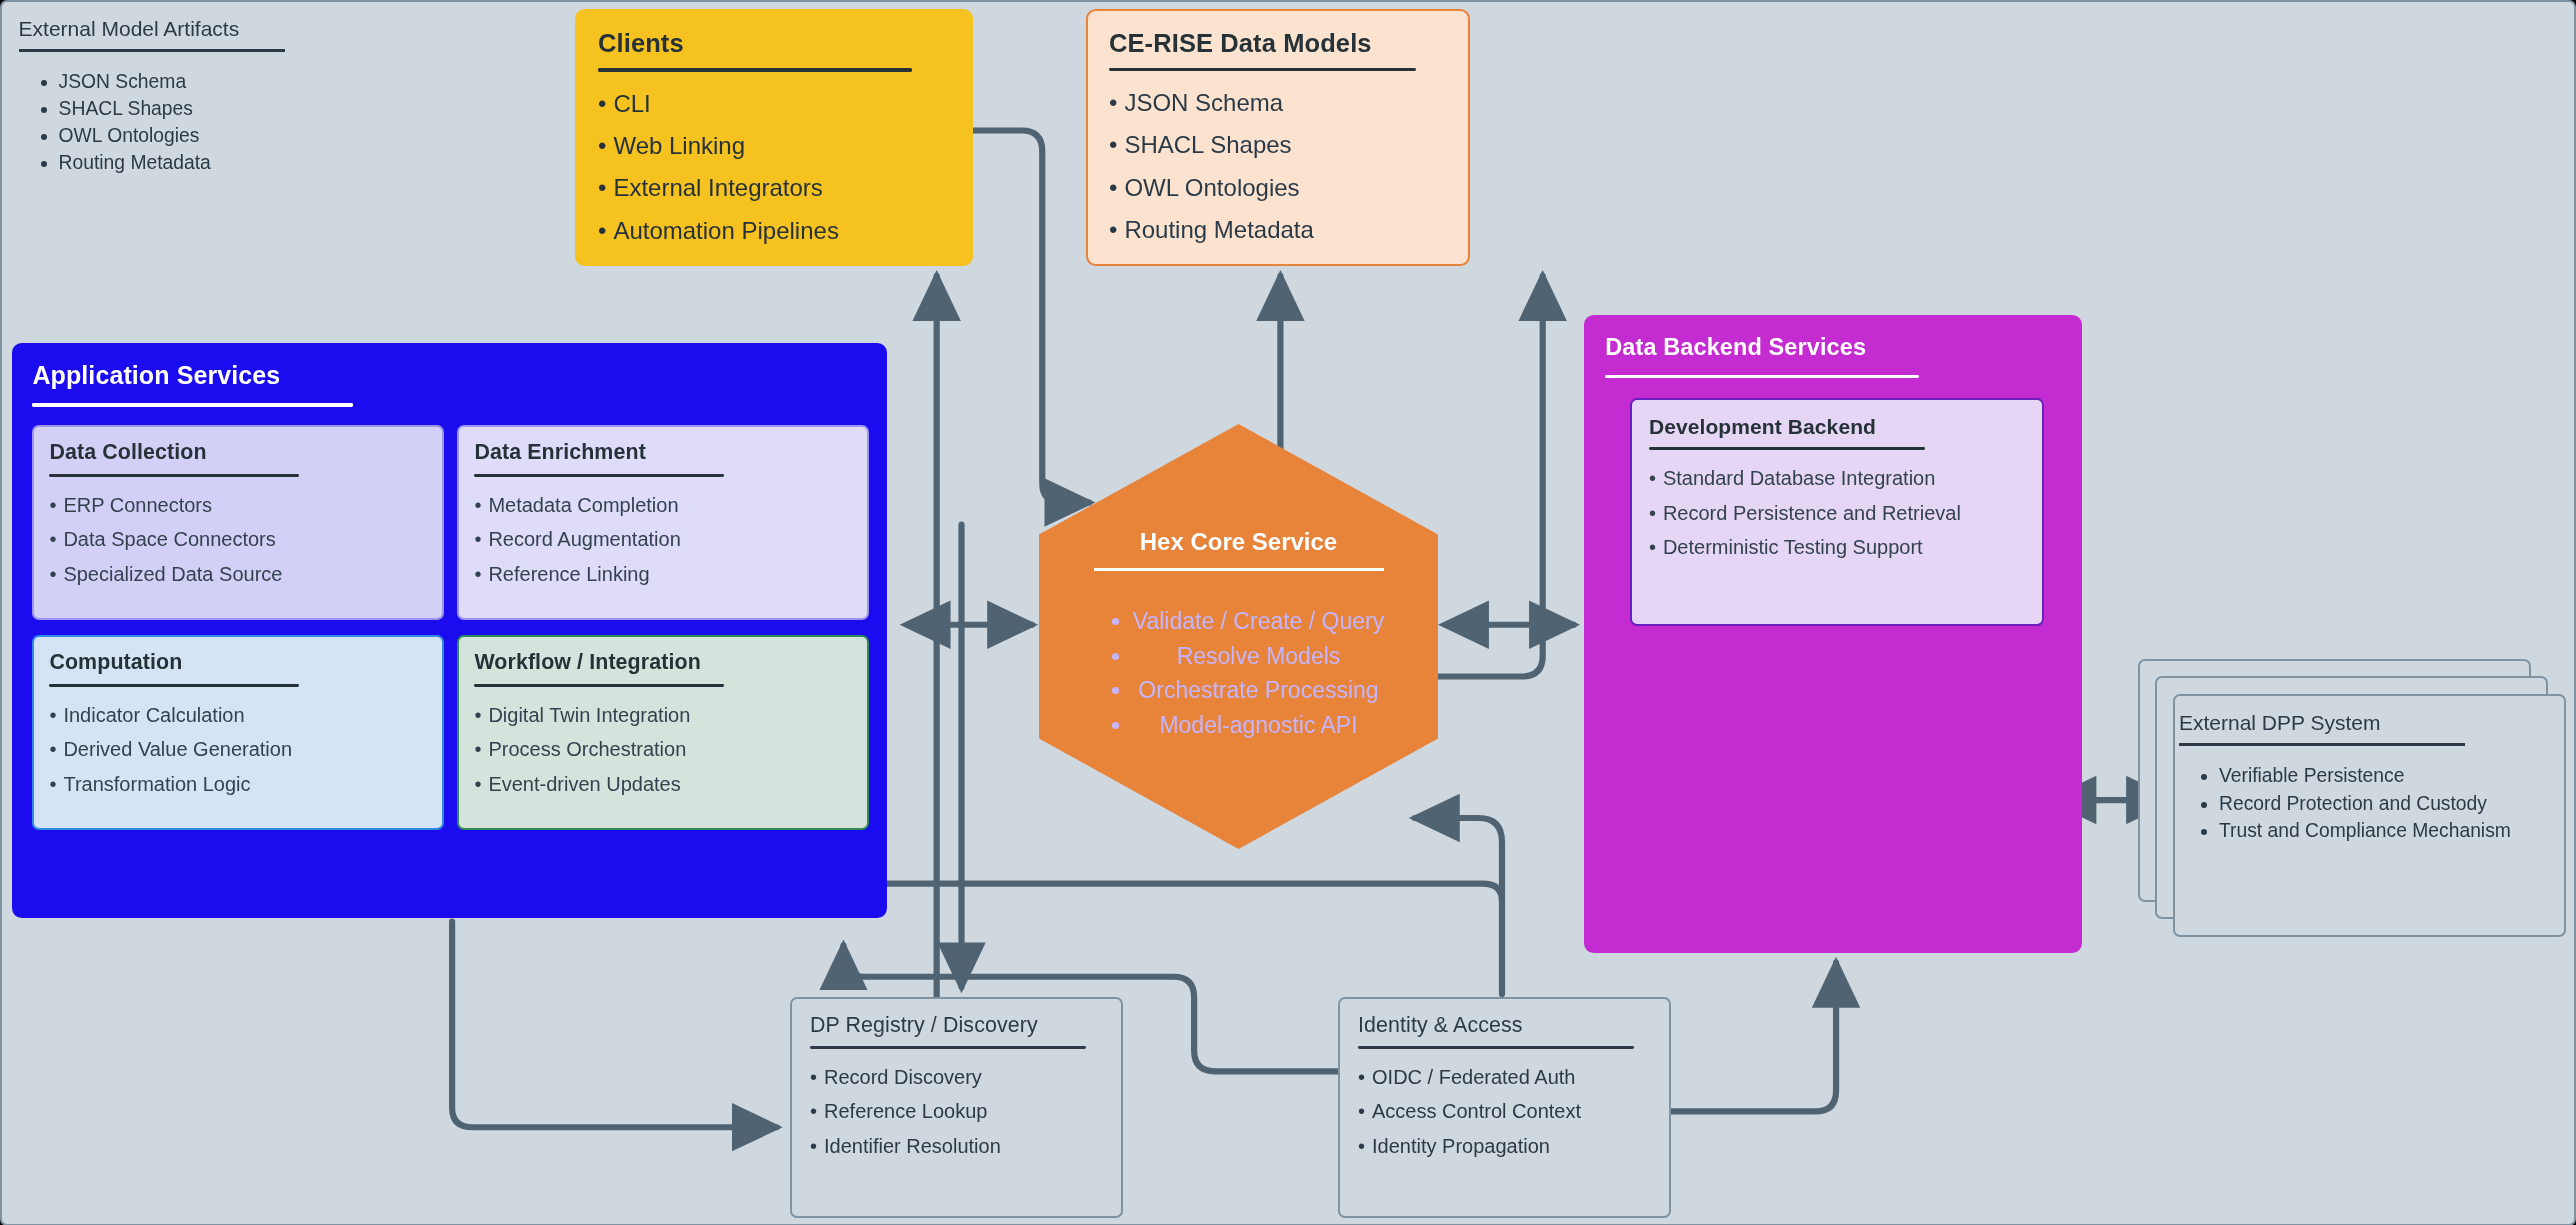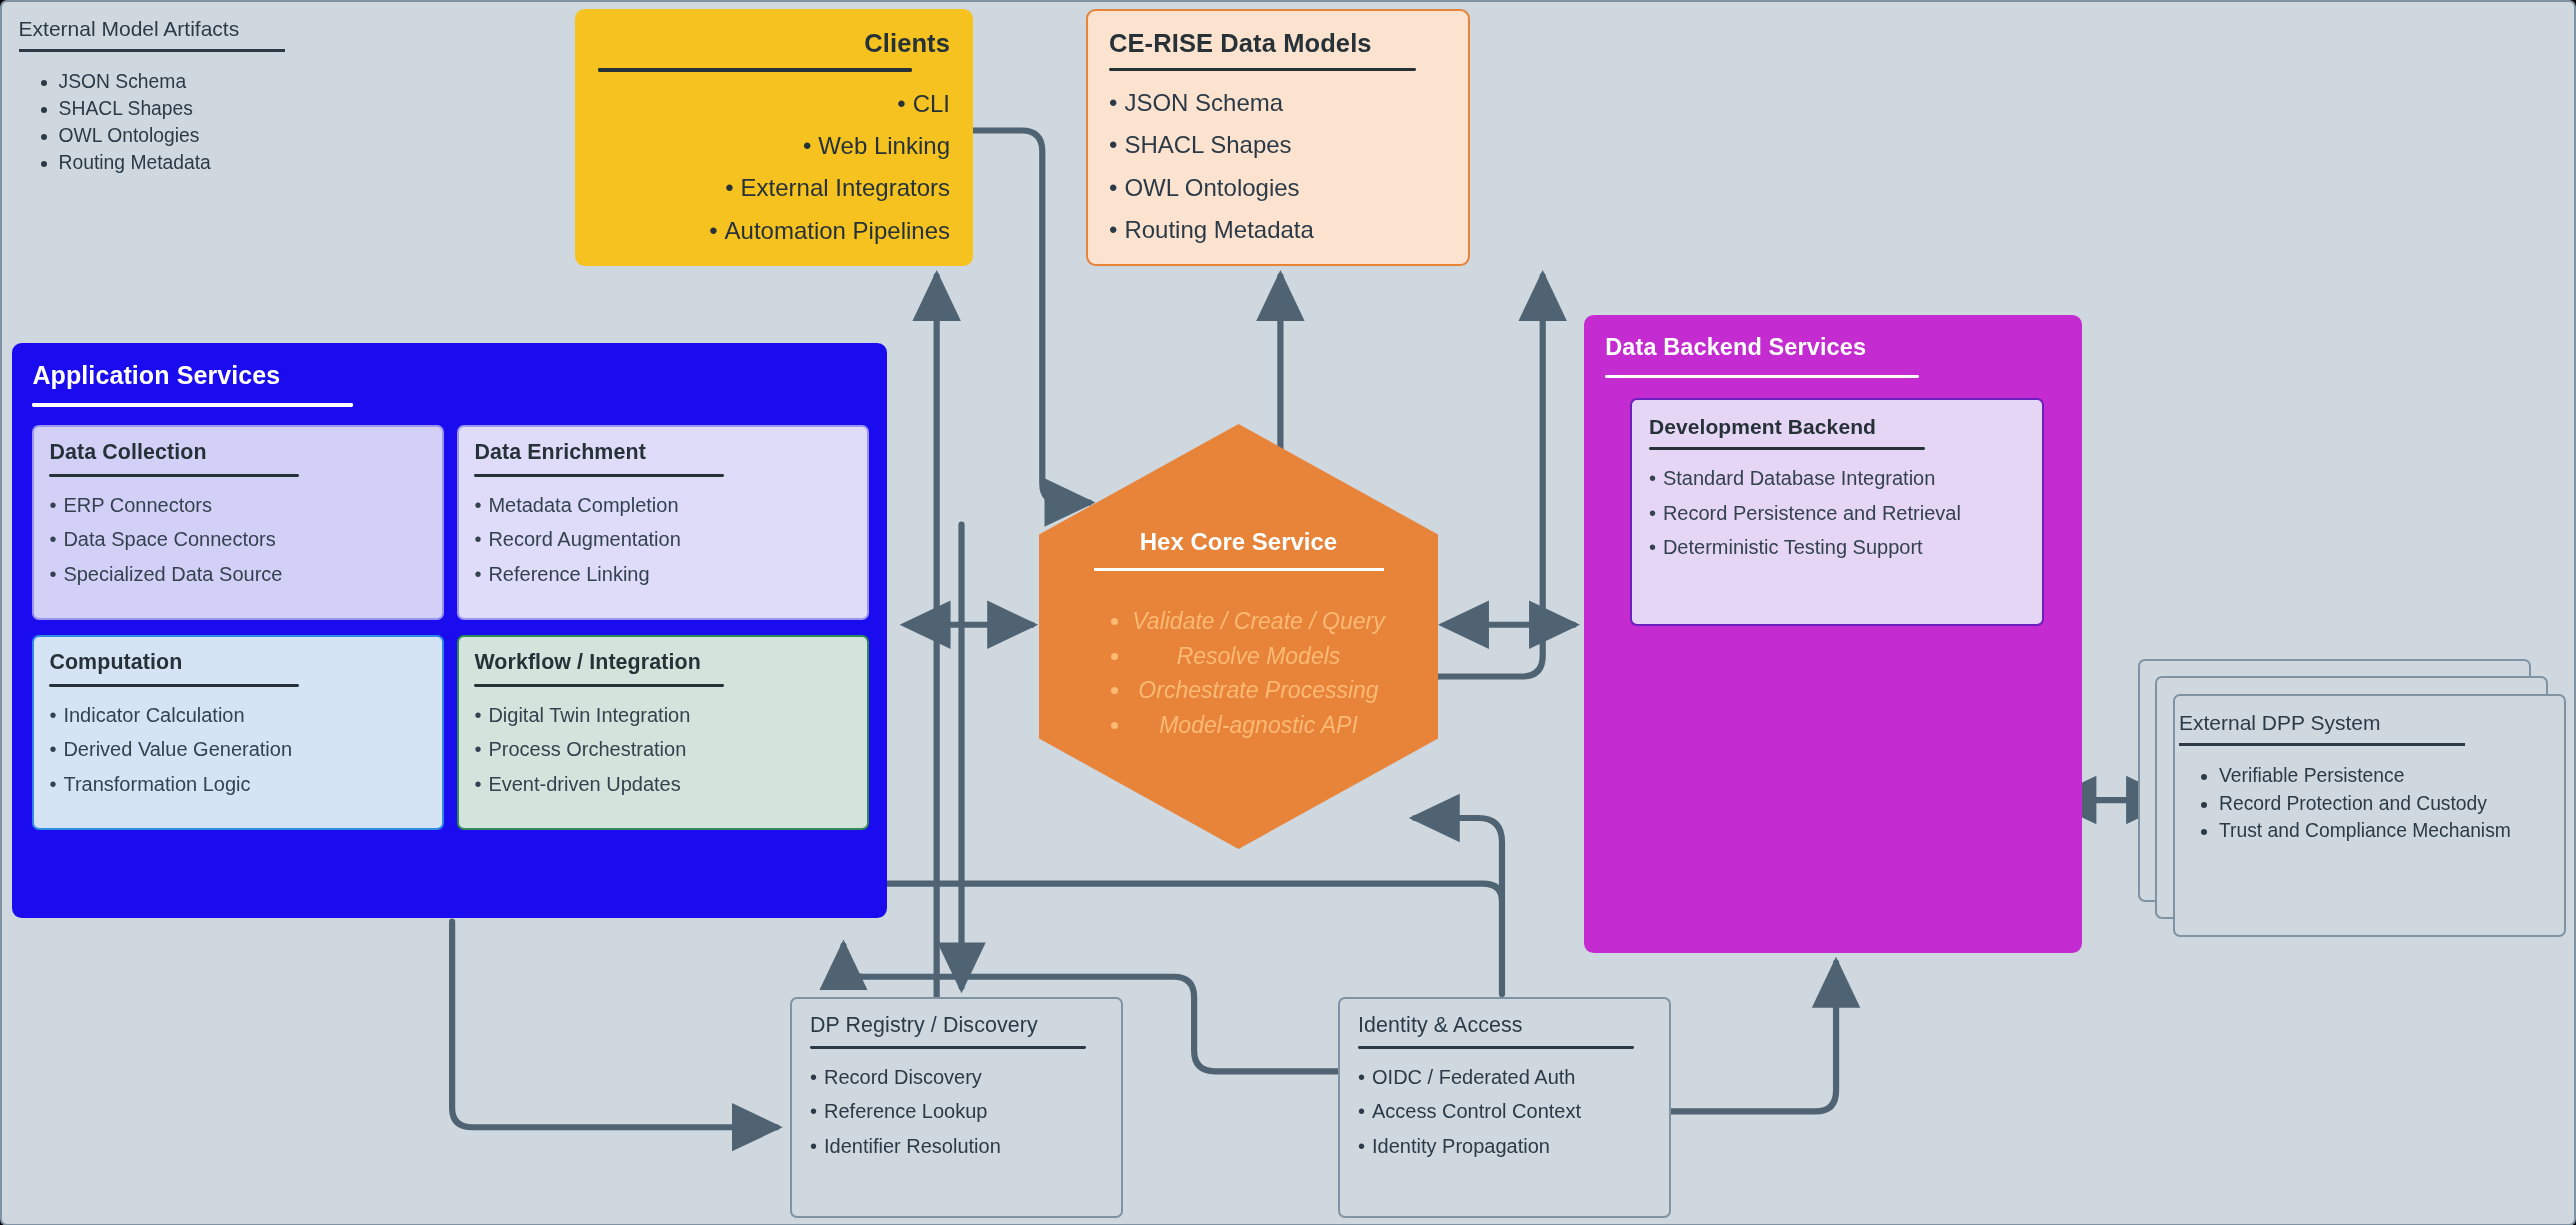--- a/index.html
+++ b/index.html
@@ -10,21 +10,21 @@
 
   .node{position:absolute;box-sizing:border-box;border-radius:9.7px;z-index:10;}
   .node .title{font-weight:700;letter-spacing:0.1px;line-height:1.1;}
   .node .rule{height:3.5px;border-radius:1.4px;margin:11px 0 15px 0;}
   .node ul{list-style:none;margin:0;padding:0;}
   .node ul li{line-height:1.42;white-space:nowrap;}
   .node ul li::before{content:"\2022";margin-right:7px;}
 
   
   #clients{left:575px;top:9px;width:398px;height:257px;background:#F5C220;
-           border:2.1px solid #F5C220;padding:18px 21px;text-align:right;}
+           border:2.1px solid #F5C220;padding:18px 21px;}
   #clients .title{font-size:25.5px;color:#263238;}
   #clients .rule{background:#263238;width:314px;}
   #clients ul{font-size:24px;color:#263238;}
   #clients ul li{margin-bottom:8.3px;}
 
   
   #cerise{left:1086px;top:9px;width:384px;height:257px;background:#FBE3D0;
           border:2.8px solid #E8833A;padding:18px 21px;}
   #cerise .title{font-size:25.5px;color:#263238;}
   #cerise .rule{background:#263238;width:307px;height:2.8px;}
@@ -60,21 +60,21 @@
 
   
   #hexwrap{position:absolute;left:1039px;top:424px;width:399px;height:425px;z-index:10;}
   #hex{position:absolute;left:0;top:0;width:399px;height:425px;background:#E8833A;
        clip-path:polygon(50% 0%,100% 26%,100% 74%,50% 100%,0% 74%,0% 26%);}
   #hexinner{position:absolute;left:0;top:0;width:399px;height:425px;
             display:flex;flex-direction:column;align-items:center;justify-content:flex-start;
             padding-top:104px;box-sizing:border-box;}
   #hexinner .title{font-size:24px;color:#fff;font-weight:700;}
   #hexinner .rule{background:#fff;width:290px;height:3.5px;margin:11.7px 0 14px 0;}
-  #hexinner ul{font-size:23px;color:#fdba74;text-align:center;font-style:italic;}
+  #hexinner ul{font-size:23px;color:#c4b5fd;text-align:center;}
   #hexinner ul li{margin-bottom:7.6px;white-space:nowrap;}
 
   
   #backend{left:1584px;top:315px;width:498px;height:638px;background:#C42BD1;
            border:2.1px solid #C42BD1;padding:18px 19.3px;}
   #backend > .title{font-size:23.5px;color:#fff;}
   #backend > .rule{background:#fff;width:314px;height:3.5px;margin:14px 0 19.3px 0;}
   #devbackend{box-sizing:border-box;width:414px;height:228px;background:#E5D6F5;
               border:2.1px solid #6A1FBF;border-radius:7px;padding:15px 16.6px;margin-left:25px;}
   #devbackend .title{font-size:21px;color:#263238;font-weight:700;}

